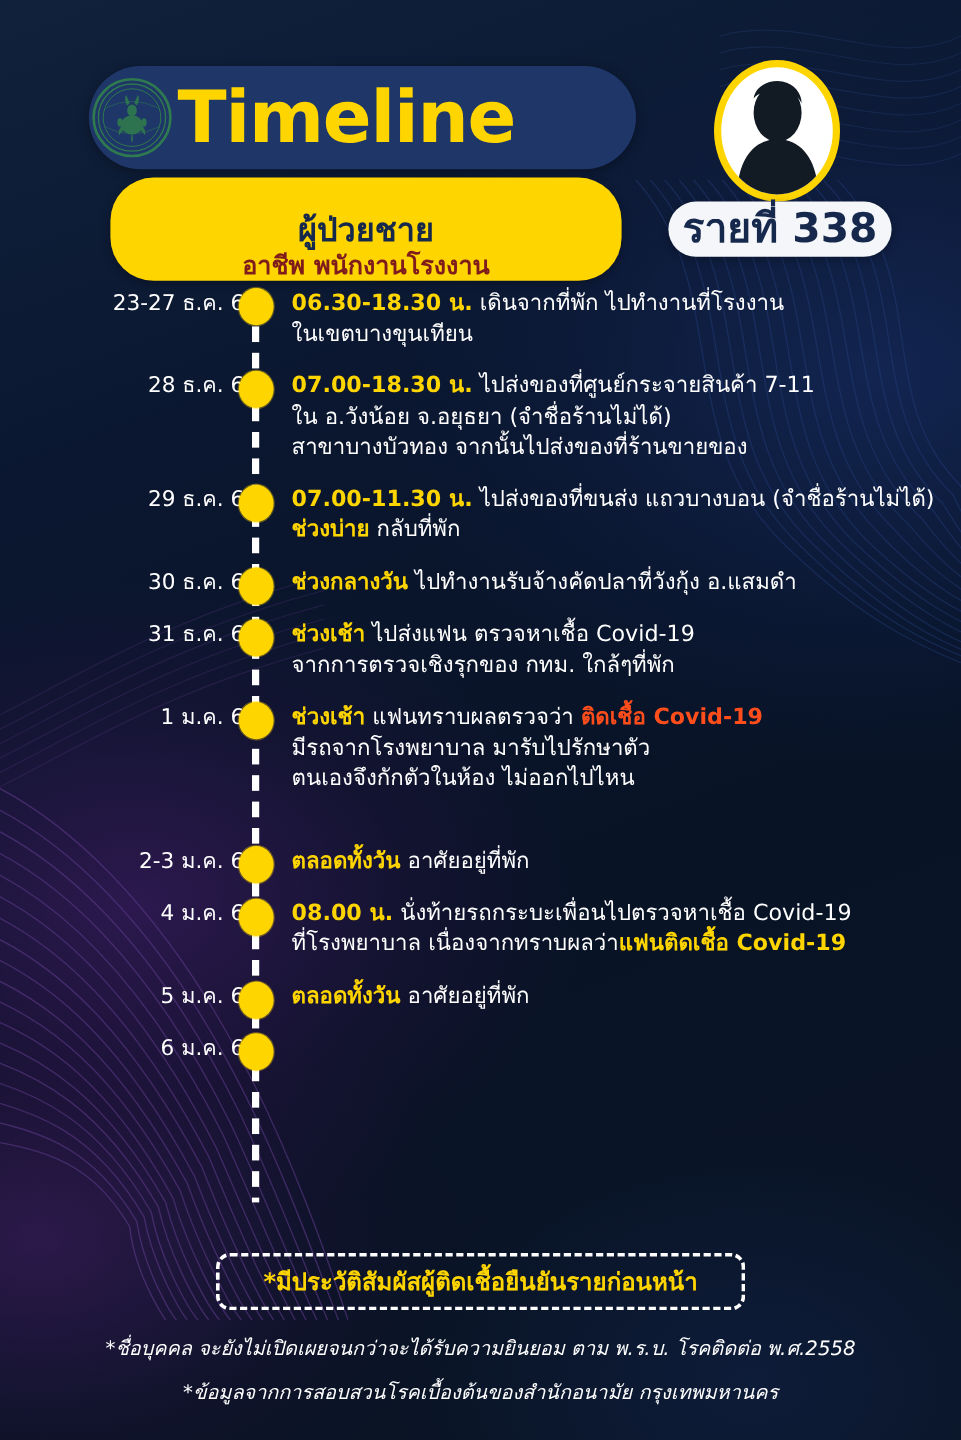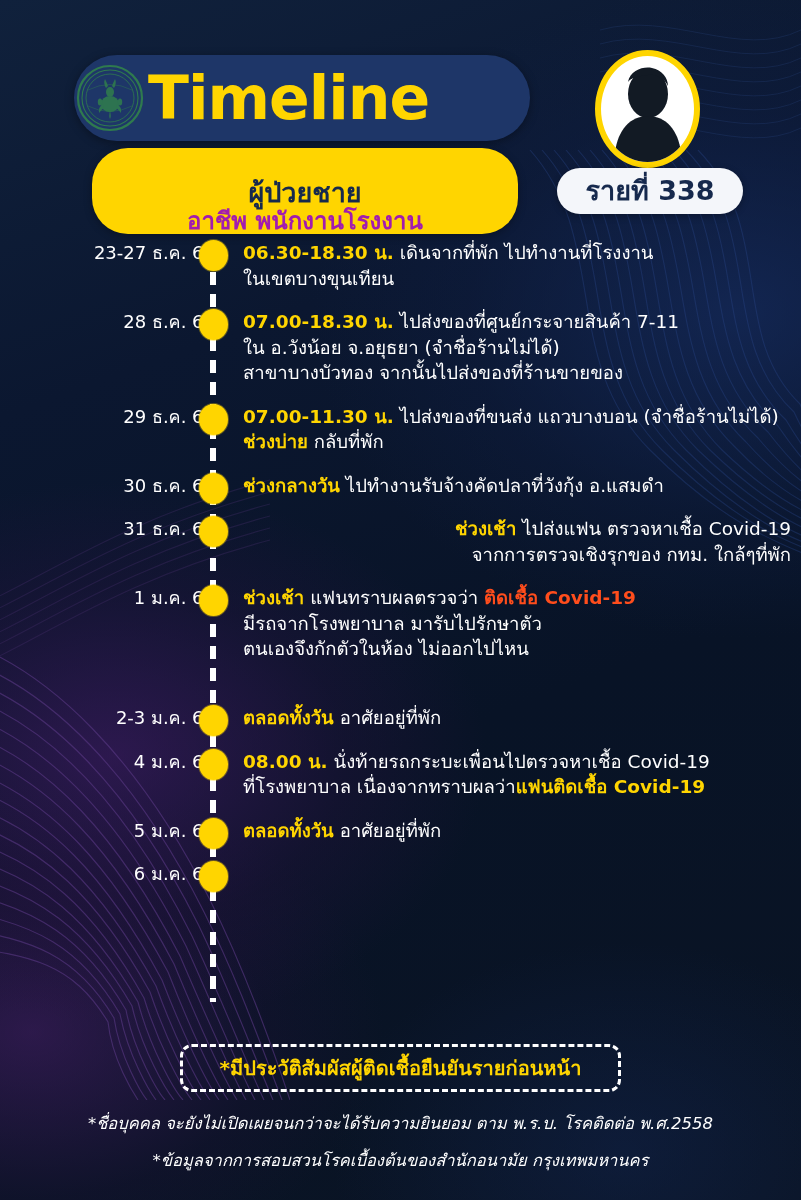--- a/index.html
+++ b/index.html
@@ -41,35 +41,35 @@
     position:absolute;left:76px;top:64px;width:68px;height:68px;border-radius:50%;
   }
 
   .sub-pill{
     position:absolute;left:92px;top:148px;width:426px;height:86px;
     background:#ffd500;border-radius:36px;
     box-shadow:0 2px 8px rgba(0,0,0,.3);
     display:flex;flex-direction:column;align-items:center;justify-content:flex-end;
   }
   .sub-main{color:#16294d;font-size:27px;font-weight:bold;line-height:31px;}
-  .sub-occ{color:#a21caf;font-size:24px;font-weight:bold;line-height:25px;margin-top:1px;}
+  .sub-occ{color:#7f1d1d;font-size:21px;font-weight:bold;line-height:25px;margin-top:1px;}
 
   .avatar-ring{
     position:absolute;left:595px;top:50px;width:105px;height:118px;
     border-radius:50%;background:#fff;border:6px solid #ffd500;
     box-sizing:border-box;overflow:hidden;
   }
   .avatar-ring svg{position:absolute;left:50%;top:8px;transform:translateX(-50%);}
   .case-pill{
     position:absolute;left:557px;top:168px;width:186px;height:46px;
     background:#f4f6fa;border-radius:23px;
     display:flex;align-items:center;justify-content:center;
     box-shadow:0 2px 7px rgba(0,0,0,.3);
   }
-  .case-text{color:#16294d;font-size:27px;font-weight:bold;line-height:30px;white-space:nowrap;}
+  .case-text{color:#16294d;font-size:34px;font-weight:bold;line-height:30px;white-space:nowrap;}
 
   
   .timeline{position:absolute;left:0;top:232px;width:801px;height:810px;}
   .spine{
     position:absolute;left:210px;top:18px;width:6px;height:752px;
     background-image:linear-gradient(#ffffff 58%,rgba(255,255,255,0) 0%);
     background-size:6px 22px;background-repeat:repeat-y;
   }
   .row{position:absolute;left:0;width:801px;}
   .date{
@@ -268,21 +268,21 @@
         <div class="row" style="top: 240.5px; height: 25.5px;">
           <div class="date" style="top: 2px;">30 ธ.ค. 63</div>
           <div class="dot" style="top: 0px;"></div>
           <div class="desc" style="top: 0px;">
             <div><span class="hl-y">ช่วงกลางวัน</span><span> ไปทำงานรับจ้างคัดปลาที่วังกุ้ง อ.แสมดำ</span></div>
           </div>
         </div>
         <div class="row" style="top: 284px; height: 51px;">
           <div class="date" style="top: 2px;">31 ธ.ค. 63</div>
           <div class="dot" style="top: 0px;"></div>
-          <div class="desc" style="top: 0px; text-align: right;">
+          <div class="desc" style="top: 0px;">
             <div><span class="hl-y">ช่วงเช้า</span><span> ไปส่งแฟน ตรวจหาเชื้อ Covid-19</span></div>
             <div><span>จากการตรวจเชิงรุกของ กทม. ใกล้ๆที่พัก</span></div>
           </div>
         </div>
         <div class="row" style="top: 353px; height: 102px;">
           <div class="date" style="top: 2px;">1 ม.ค. 64</div>
           <div class="dot" style="top: 0px;"></div>
           <div class="desc" style="top: 0px;">
             <div><span class="hl-y">ช่วงเช้า</span><span> แฟนทราบผลตรวจว่า </span><span class="hl-r">ติดเชื้อ Covid-19</span></div>
             <div><span>มีรถจากโรงพยาบาล มารับไปรักษาตัว</span></div>

